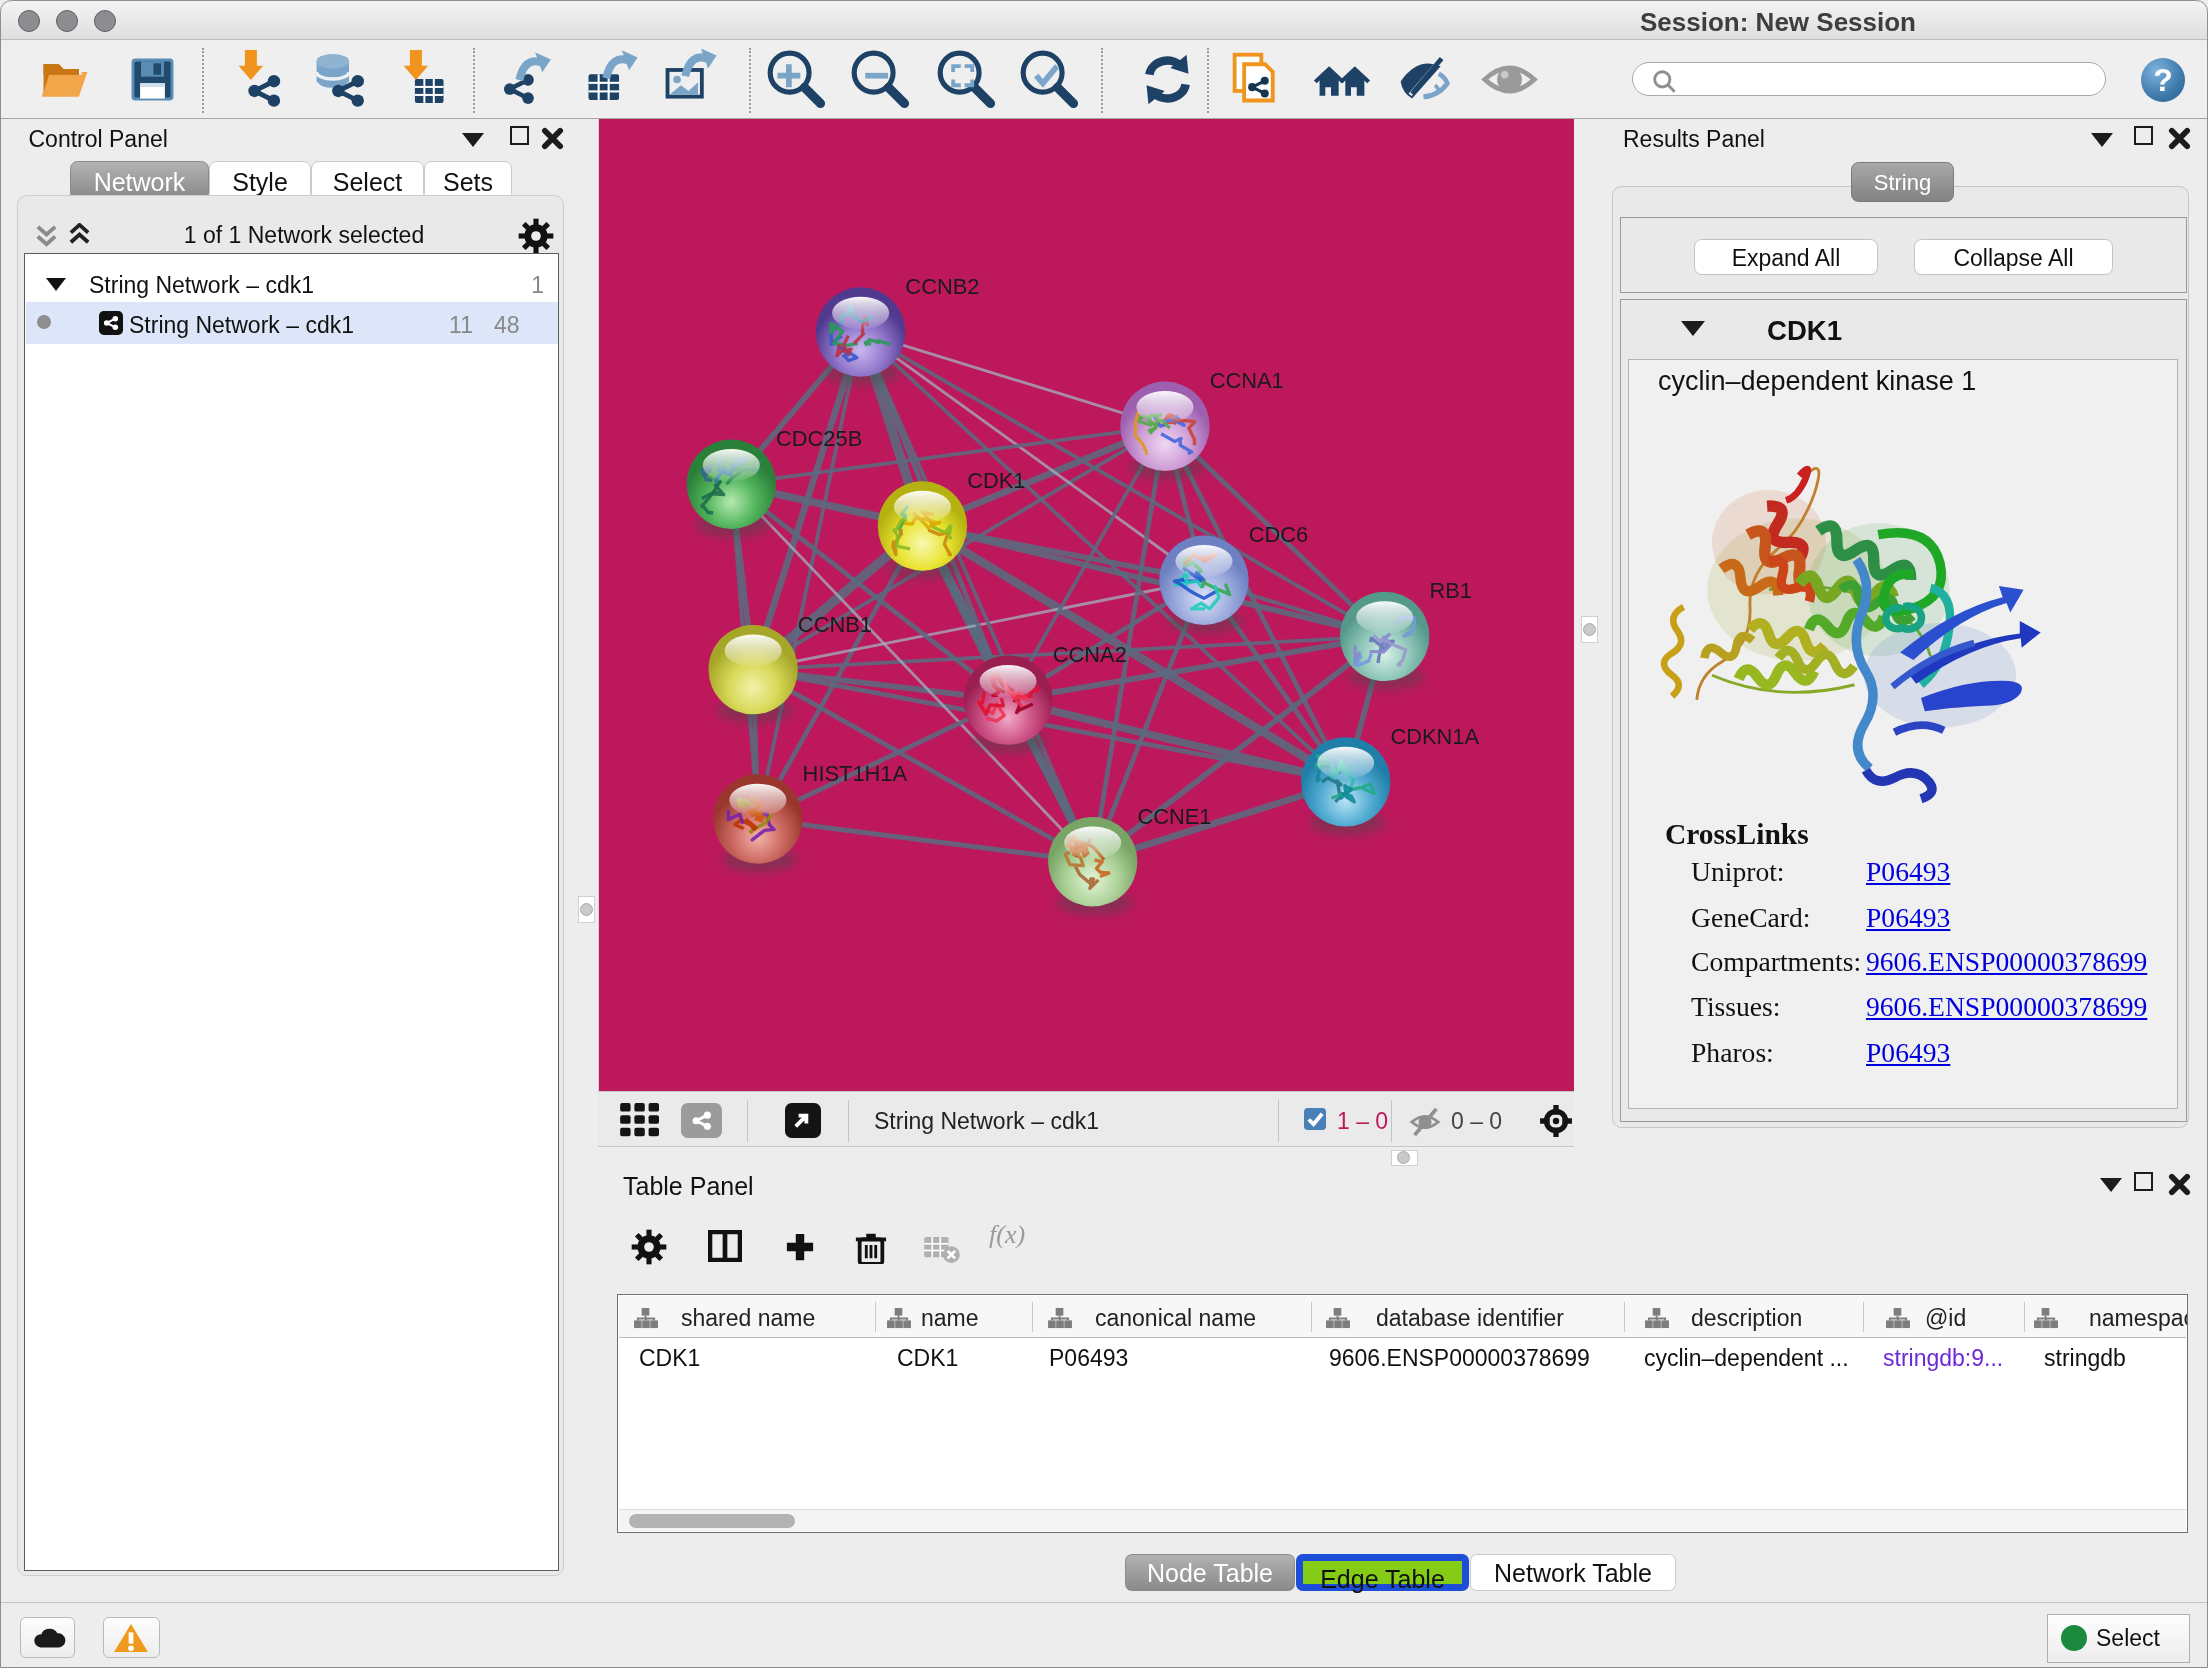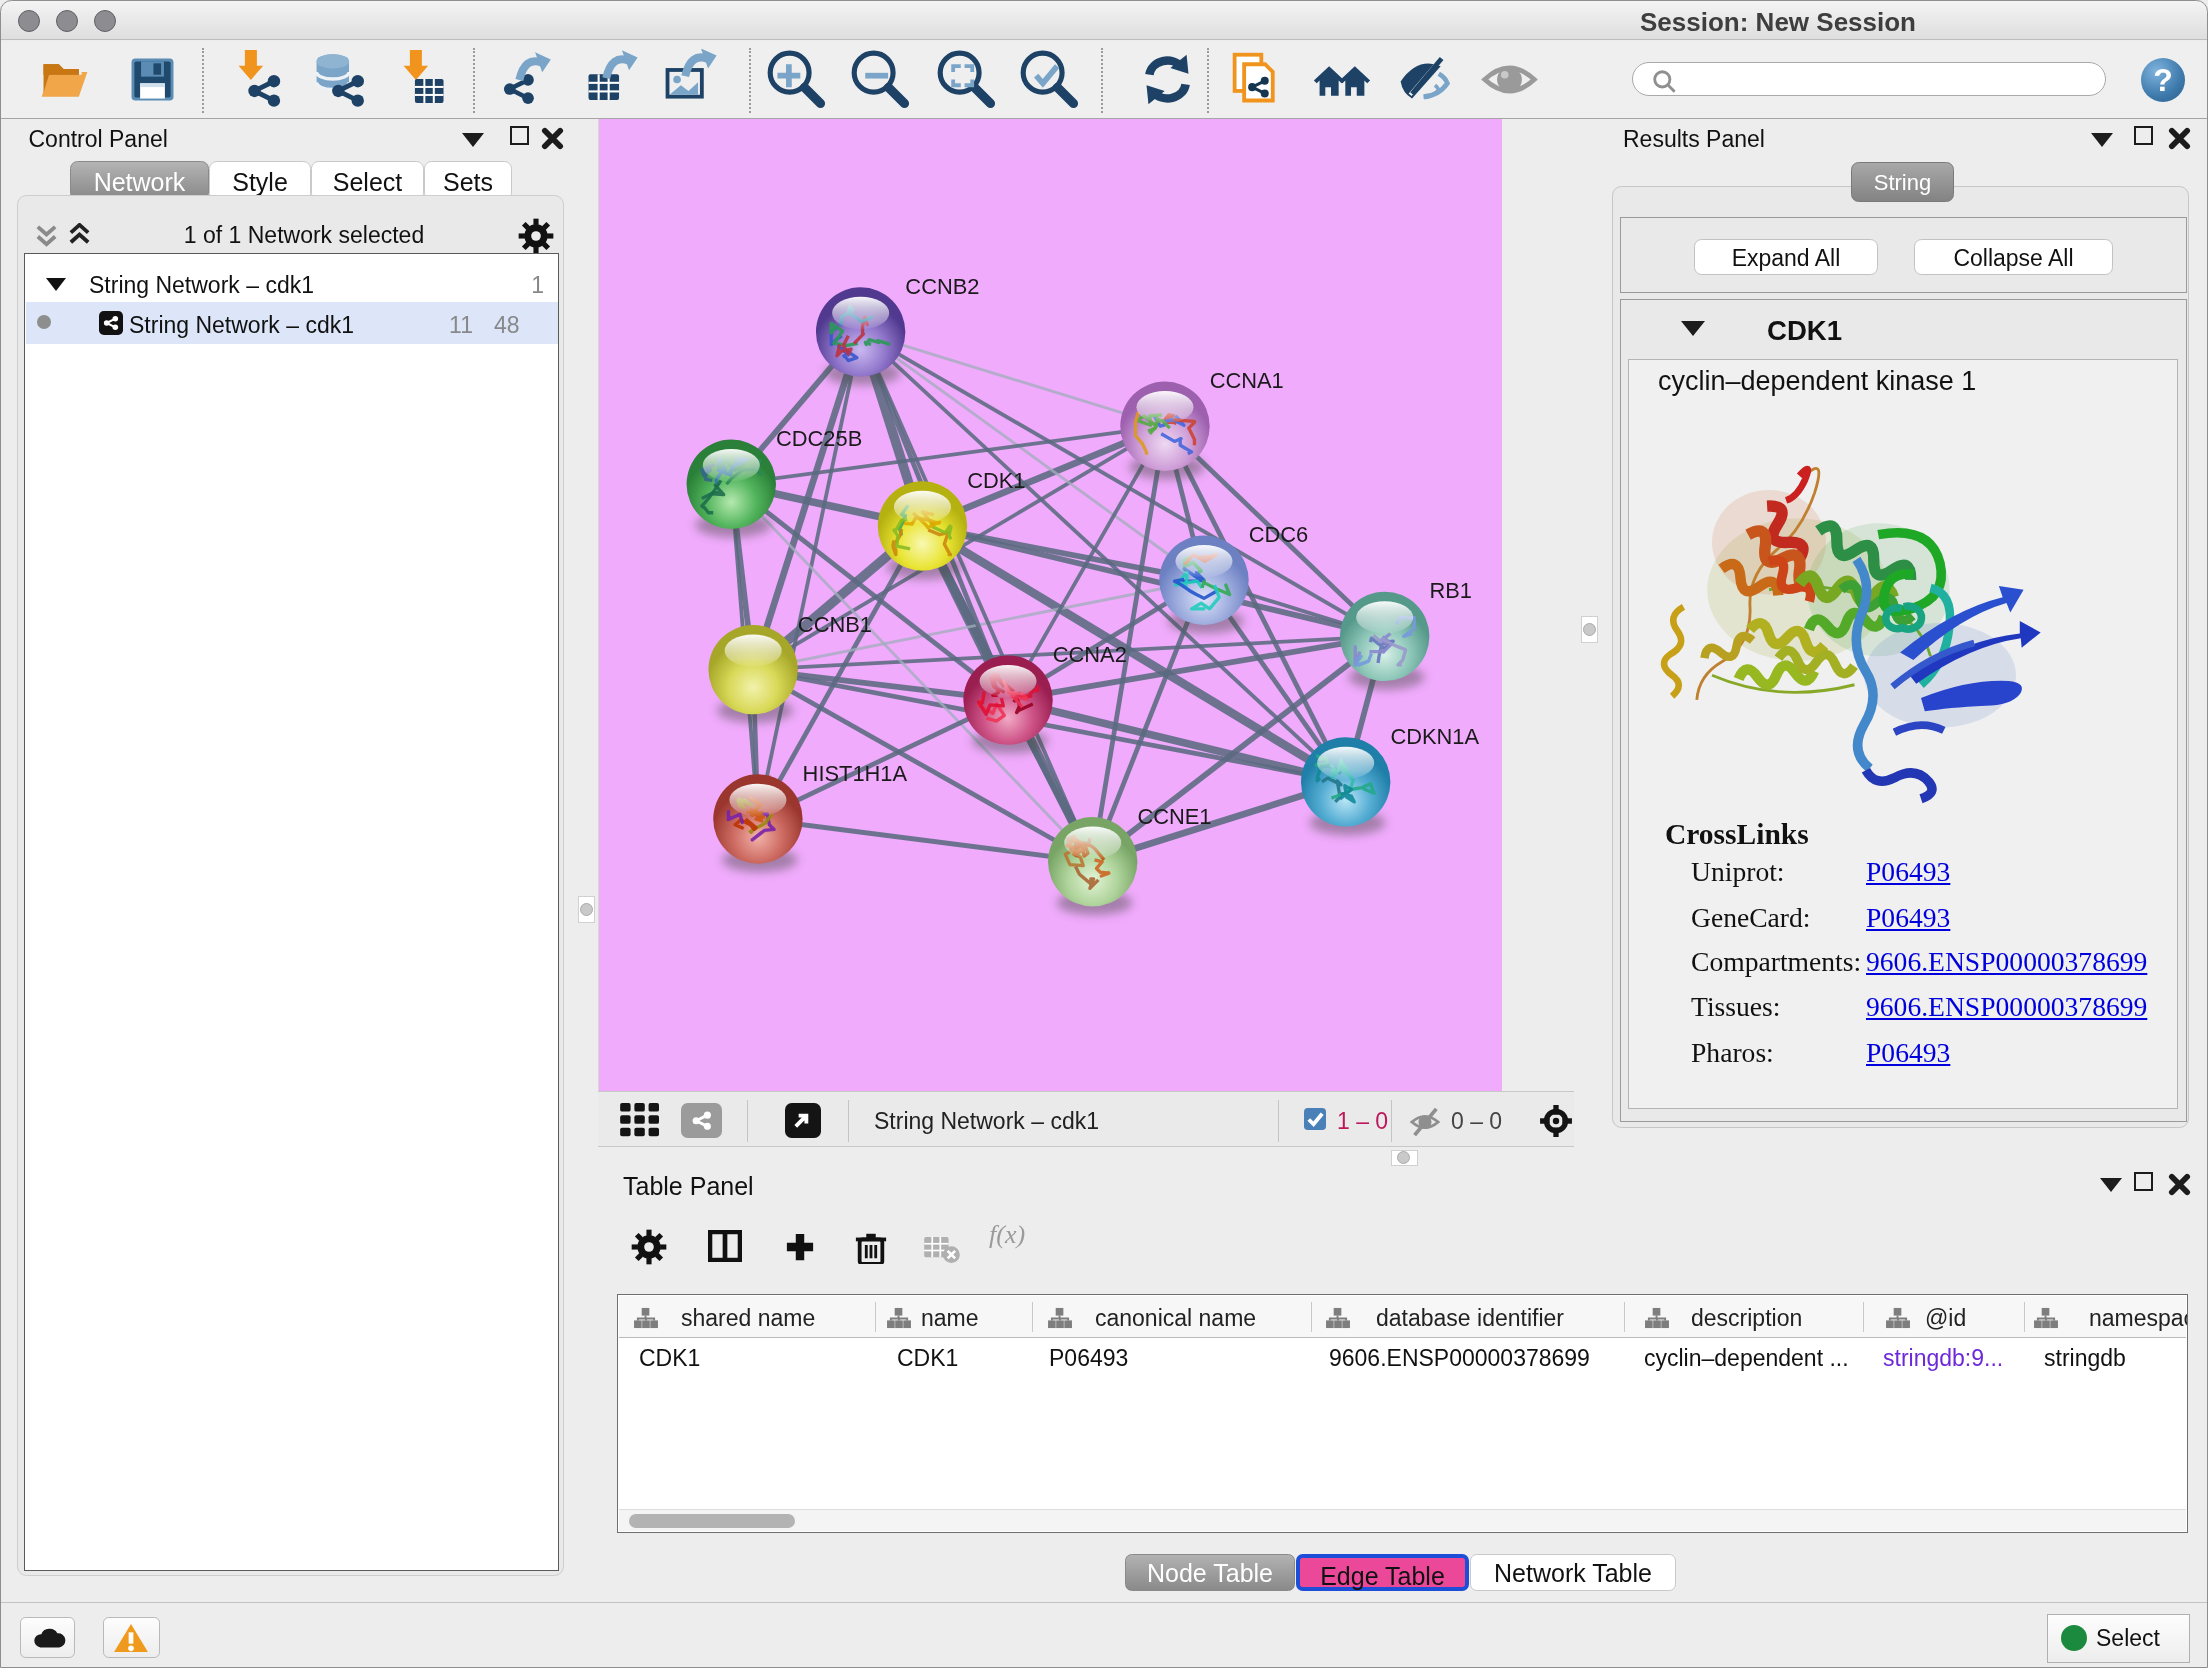--- a/index.html
+++ b/index.html
@@ -188,21 +188,21 @@
       <line x1="8.0" y1="12.5" x2="17.0" y2="8.0"></line>
       <line x1="8.0" y1="12.5" x2="17.0" y2="17.0"></line>
     </g>
     <circle cx="8.0" cy="12.5" r="2.9" fill="#fff"></circle>
     <circle cx="17.0" cy="8.0" r="2.9" fill="#fff"></circle>
     <circle cx="17.0" cy="17.0" r="2.9" fill="#fff"></circle>
   </svg>
 <div class="abs" style="left:129px;top:312px;font-size:23px;color:#111">String Network – cdk1</div>
 <div class="abs" style="left:424px;top:312px;width:49px;text-align:right;font-size:23px;color:#888">11</div>
 <div class="abs" style="left:494px;top:312px;width:49px;font-size:23px;color:#888">48</div>
-<div class="abs" style="left:598px;top:119px;width:904px;height:972px;background:#f0abfc;border-left:1px solid #d8d8d8"><svg width="976" height="972" viewBox="629 125 1026 1022">
+<div class="abs" style="left:598px;top:119px;width:976px;height:972px;background:#be185d;border-left:1px solid #d8d8d8"><svg width="976" height="972" viewBox="629 125 1026 1022">
       <defs>
         <radialGradient id="gCCNB2" cx="0.5" cy="0.70" r="0.62">
           <stop offset="0" stop-color="#c9b8f0"></stop>
           <stop offset="0.45" stop-color="#9278cc"></stop>
           <stop offset="0.85" stop-color="#50398f"></stop>
           <stop offset="1" stop-color="#50398f"></stop>
         </radialGradient>
         <radialGradient id="gCCNA1" cx="0.5" cy="0.70" r="0.62">
           <stop offset="0" stop-color="#eed8f2"></stop>
           <stop offset="0.45" stop-color="#cf9fd8"></stop>
@@ -656,21 +656,21 @@
 <div class="abs" style="left:639px;top:1345px;font-size:23px;color:#111">CDK1</div>
 <div class="abs" style="left:897px;top:1345px;font-size:23px;color:#111">CDK1</div>
 <div class="abs" style="left:1049px;top:1345px;font-size:23px;color:#111">P06493</div>
 <div class="abs" style="left:1329px;top:1345px;font-size:23px;color:#111">9606.ENSP00000378699</div>
 <div class="abs" style="left:1644px;top:1345px;font-size:23px;color:#111">cyclin–dependent ...</div>
 <div class="abs" style="left:1883px;top:1345px;font-size:23px;color:#6d28d9">stringdb:9...</div>
 <div class="abs" style="left:2044px;top:1345px;font-size:23px;color:#111">stringdb</div>
 <div class="abs" style="left:619px;top:1509px;width:1567px;height:22px;background:#f4f4f4;border-top:1px solid #ddd"></div>
 <div class="abs" style="left:629px;top:1514px;width:166px;height:14.3px;background:#b3b3b3;border-radius:7.6px"></div>
 <div class="abs" style="left:1125px;top:1554px;width:170px;height:37px;background:linear-gradient(#b2b2b2,#8a8a8a);color:#fff;border:1px solid #8a8a8a;border-radius:6.7px;font-size:25px;text-align:center;line-height:37px">Node Table</div>
-<div class="abs" style="left:1296px;top:1554px;width:173px;height:37px;background:#ec4899;color:#111;border:4px solid #1d4ed8;border-radius:6.7px;font-size:25px;text-align:center;line-height:37px">Edge Table</div>
+<div class="abs" style="left:1296px;top:1554px;width:173px;height:37px;background:#84cc16;color:#111;border:7px solid #1d4ed8;border-radius:6.7px;font-size:25px;text-align:center;line-height:37px">Edge Table</div>
 <div class="abs" style="left:1470px;top:1554px;width:206px;height:37px;background:#fff;color:#111;border:1px solid #c9c9c9;border-radius:6.7px;font-size:25px;text-align:center;line-height:37px">Network Table</div>
 <div class="abs" style="left:0;top:1602px;width:2208px;height:67px;background:#ededed;border-top:1.9px solid #c3c3c3"></div>
 <div class="abs" style="left:20px;top:1617px;width:55px;height:41px;background:linear-gradient(#fdfdfd,#ededed);border:1.9px solid #b9b9b9;border-radius:5.7px"></div>
 <svg style="position:absolute;left:27.6px;top:1623px" width="38" height="30" viewBox="0 0 40 32">
     <path d="M13 26 a7 7 0 0 1 1 -14 a9 8 0 0 1 17 -1 a6 6 0 0 1 2 15 z" fill="#1a1a1a"></path>
   </svg>
 <div class="abs" style="left:103px;top:1617px;width:57px;height:41px;background:linear-gradient(#fdfdfd,#ededed);border:1.9px solid #b9b9b9;border-radius:5.7px"></div>
 <svg style="position:absolute;left:112px;top:1622px" width="38" height="32" viewBox="0 0 38 34">
     <path d="M19 2 L37 32 H1 z" fill="#f09a1d"></path>
     <path d="M19 11 v12" stroke="#fff" stroke-width="5"></path>

